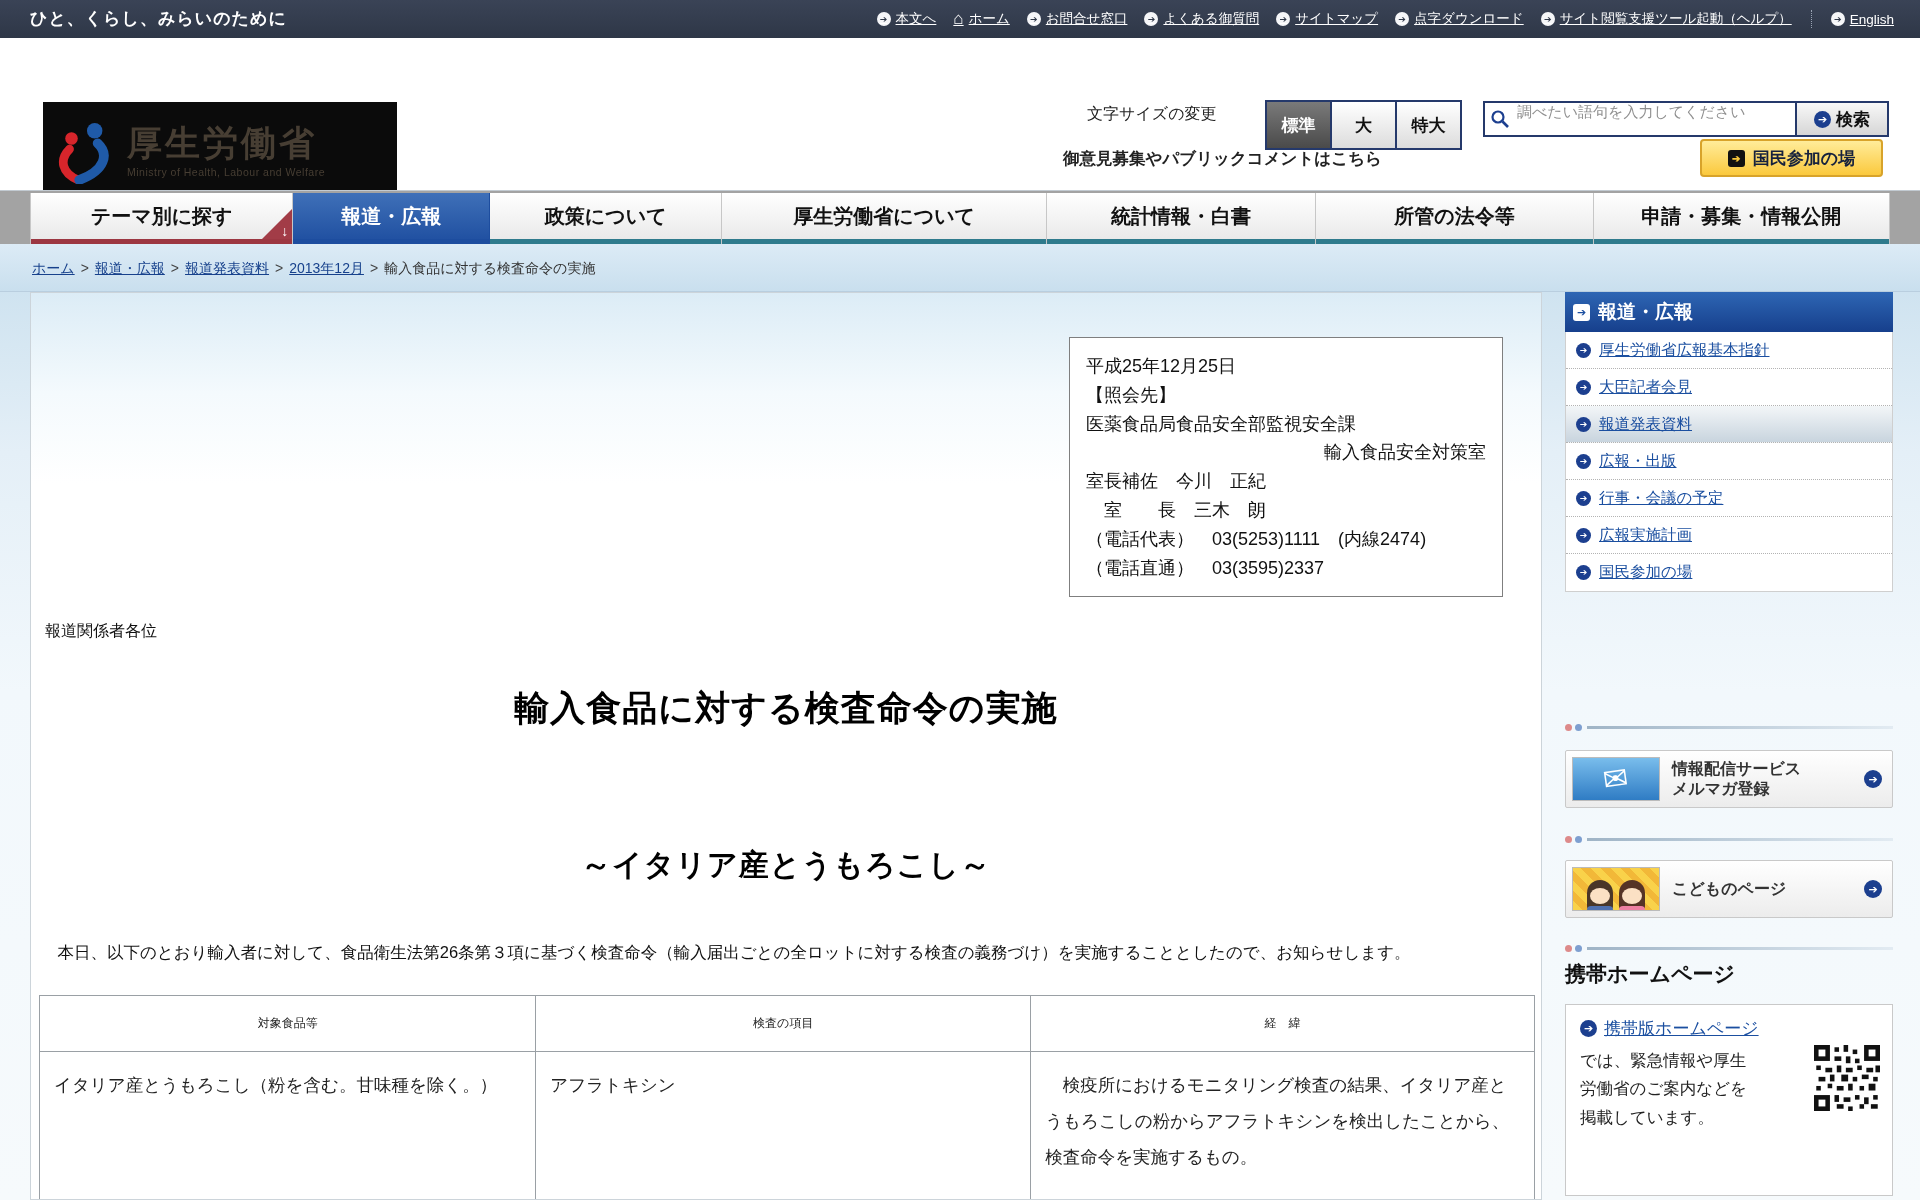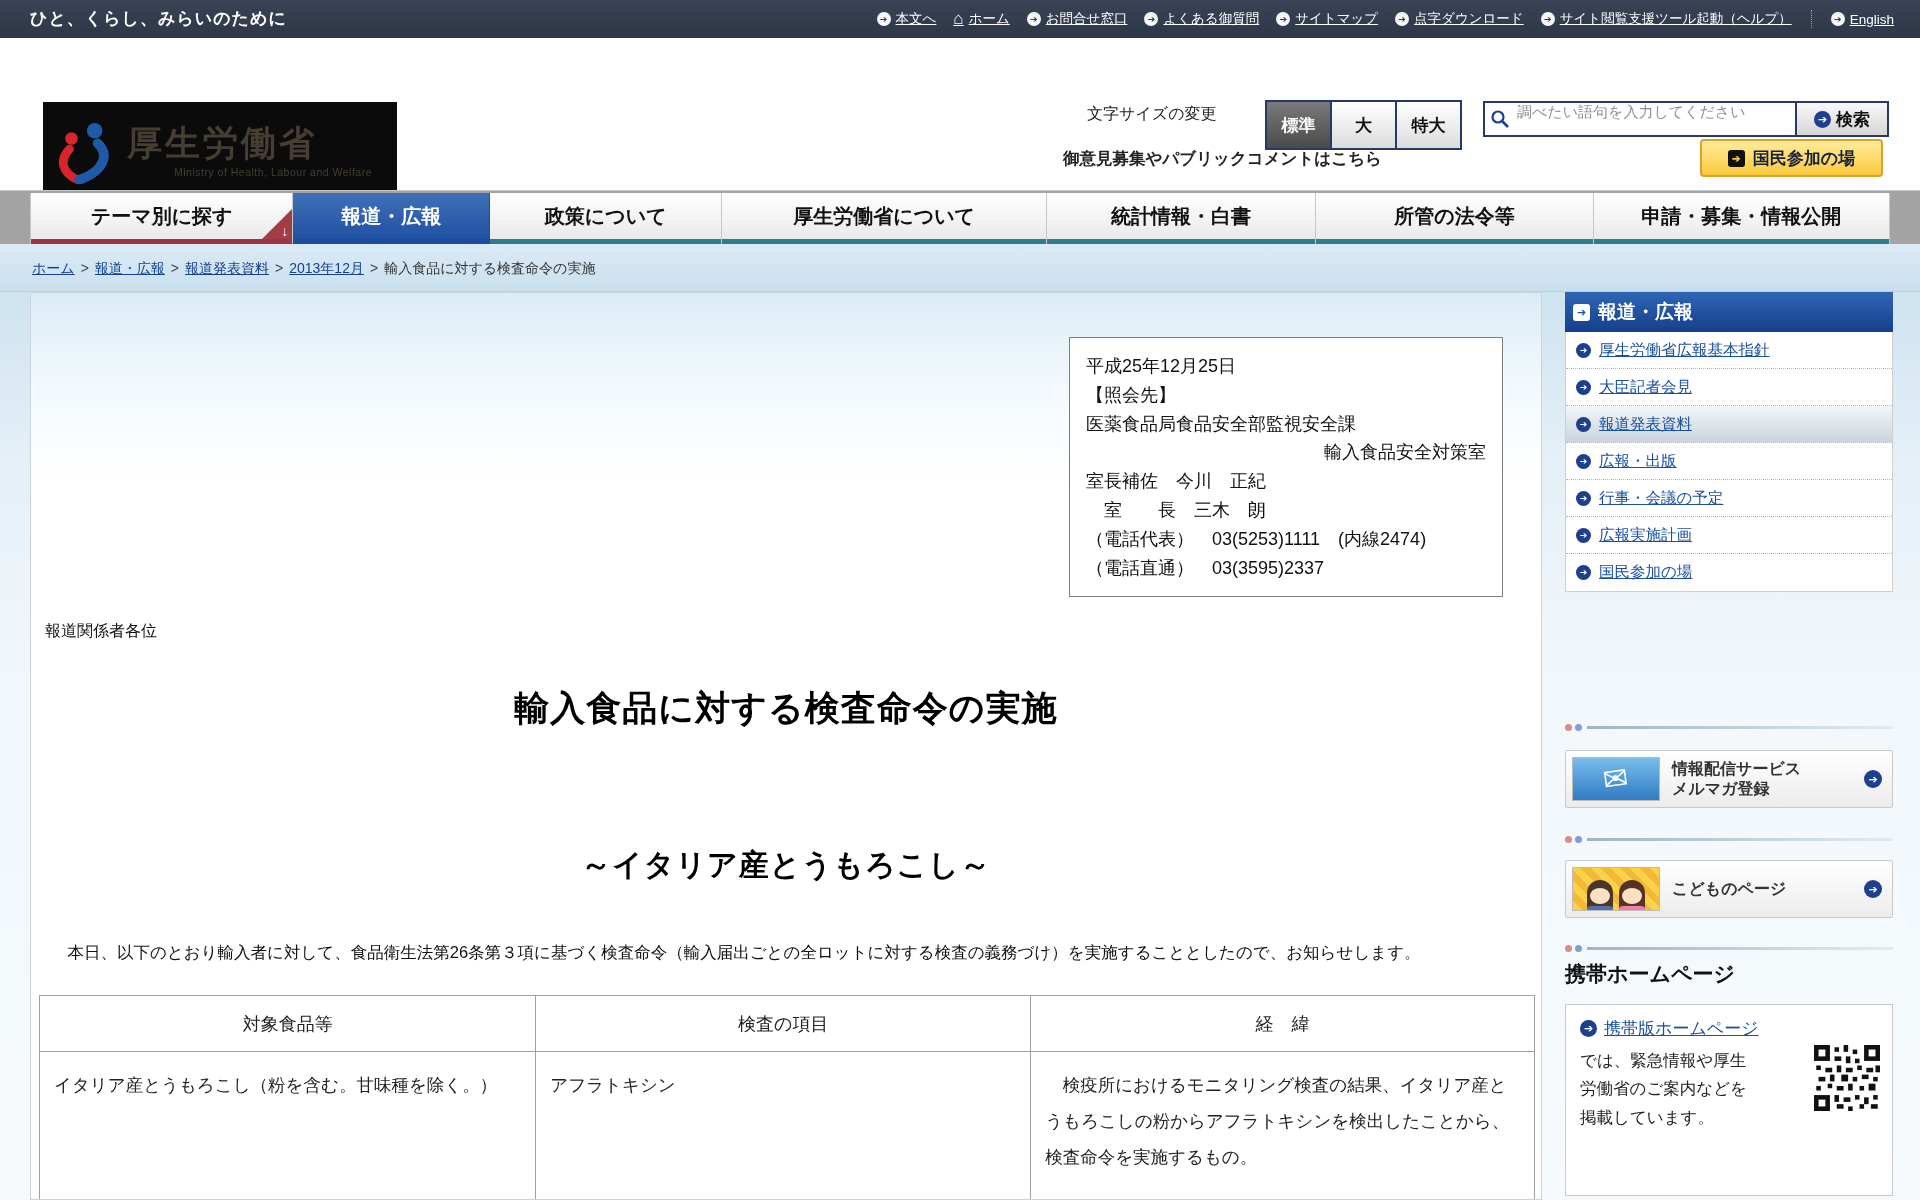--- a/index.html
+++ b/index.html
@@ -16,21 +16,21 @@
   .ca { display:inline-block; width:14px; height:14px; border-radius:50%; background:#f5f6f8; color:#2e3747;
         font-size:9px; line-height:14px; text-align:center; font-weight:bold; text-decoration:none;}
   .home-g { font-size:17px; text-decoration:none; }
   .sep { width:1px; height:18px; border-left:1px dotted #9aa4b4; margin:0 2px;}
 
   
   .header { position:absolute; top:38px; left:0; width:1920px; height:154px; background:#fff; }
   .logo { position:absolute; left:43px; top:64px; width:354px; height:98px; background:#0b0b0b;
           display:flex; align-items:center; padding-left:14px; gap:12px; }
   .logo-jp { font-size:35px; font-weight:bold; color:#473e33; letter-spacing:3px; line-height:1.1;}
-  .logo-en { font-size:10.5px; color:#473e33; margin-top:3px; letter-spacing:.5px;margin-left:47px;}
+  .logo-en { font-size:10.5px; color:#473e33; margin-top:3px; letter-spacing:.5px;}
   .fs-label { position:absolute; left:1087px; top:66px; font-size:16px; color:#222; }
   .fs-btns { position:absolute; left:1267px; top:62px; display:flex; }
   .fs-btn { width:67px; height:50px; border:2px solid #25396b; margin-left:-2px; font-size:17px; font-weight:bold;
             display:flex; align-items:center; justify-content:center; background:linear-gradient(#ffffff,#dcdcdc); color:#111; cursor:pointer;}
   .fs-btn.active { background:linear-gradient(#7a7a7a,#4a4a4a); color:#fff; }
   .search { position:absolute; left:1483px; top:63px; display:flex; }
   .search-box { position:relative; }
   .search-input { width:312px; height:36px; border:2px solid #25396b; border-right:none; padding:0 8px 16px 32px; font-size:15px;
                   font-family:inherit; color:#333; }
   .search-input::placeholder { color:#8f8f8f; }
@@ -76,24 +76,24 @@
   .main-box { position:absolute; left:30px; top:292px; width:1512px; height:908px;
               border:1px solid #ccd4da; background:linear-gradient(180deg,#dcecf6 0,#f4fafd 100px,#ffffff 190px); overflow:hidden;}
   .contact-box { position:absolute; left:1038px; top:44px; width:434px; border:1px solid #7f7f7f; background:#fff;
                  padding:14px 16px; font-size:18px; line-height:1.6; color:#111; }
   .contact-box div { white-space:pre-wrap; }
   .contact-box .right { text-align:right; }
   .salutation { position:absolute; left:14px; top:328px; font-size:16px; color:#111; }
   .doc-title { position:absolute; left:0; top:392px; width:100%; text-align:center; font-size:35px; font-weight:bold; color:#000; letter-spacing:1px;}
   .doc-sub { position:absolute; left:0; top:552px; width:100%; text-align:center; font-size:30px; font-weight:bold; color:#000;
              font-family:"Liberation Serif","DejaVu Serif",serif; letter-spacing:1px;}
-  .doc-par { position:absolute; left:20px; top:648px; width:1484px; font-size:16.5px; line-height:1.42; color:#111; }
+  .doc-par { position:absolute; left:10px; top:648px; width:1484px; font-size:16.5px; line-height:1.42; color:#111; }
   .doc-table { position:absolute; left:8px; top:702px; width:1496px; border-collapse:collapse; table-layout:fixed; background:#fff;}
   .doc-table th, .doc-table td { border:1px solid #9aa0a5; font-weight:normal; }
-  .doc-table th { height:56px; text-align:center; font-size:18px; }
+  .doc-table th { height:56px; text-align:center; font-size:12px; }
   .doc-table td { vertical-align:top; padding:16px 14px; font-size:17.5px; line-height:2.05; height:300px; }
 
   
   .sidebar { position:absolute; left:1565px; top:292px; width:328px; height:908px; }
   .sb-header { height:40px; background:linear-gradient(#2e66b4,#163f8c); color:#fff; font-size:19px; font-weight:bold;
                display:flex; align-items:center; gap:8px; padding-left:8px; cursor:pointer;}
   .sqw { display:inline-block; width:17px; height:17px; border-radius:3px; background:#fff; color:#1c4fa0;
          font-size:11px; line-height:17px; text-align:center; font-weight:bold; flex:none;}
   .sb-panel { background:#fff; border:1px solid #cfcfcf; border-top:none; }
   .sb-item { height:37px; display:flex; align-items:center; gap:8px; padding-left:10px; border-bottom:1px dotted #b3b3b3; cursor:pointer; background:#fff;}

